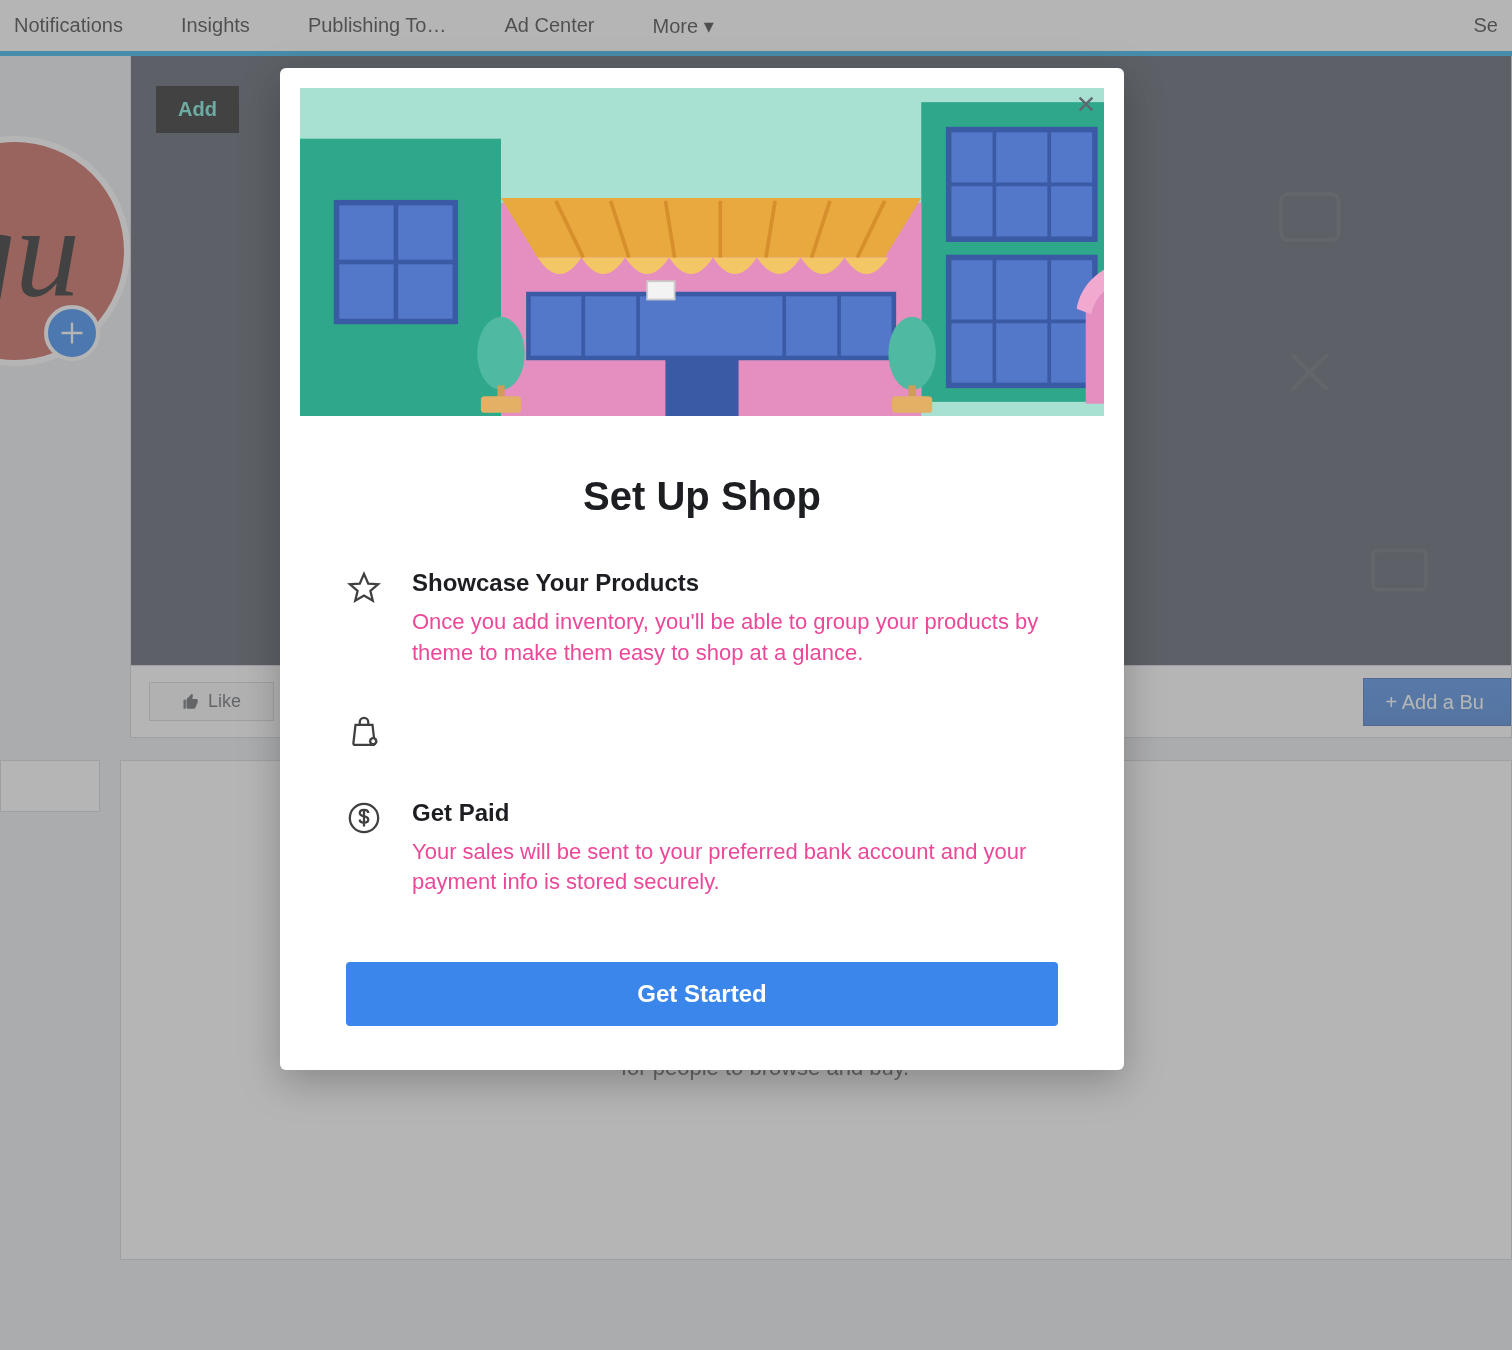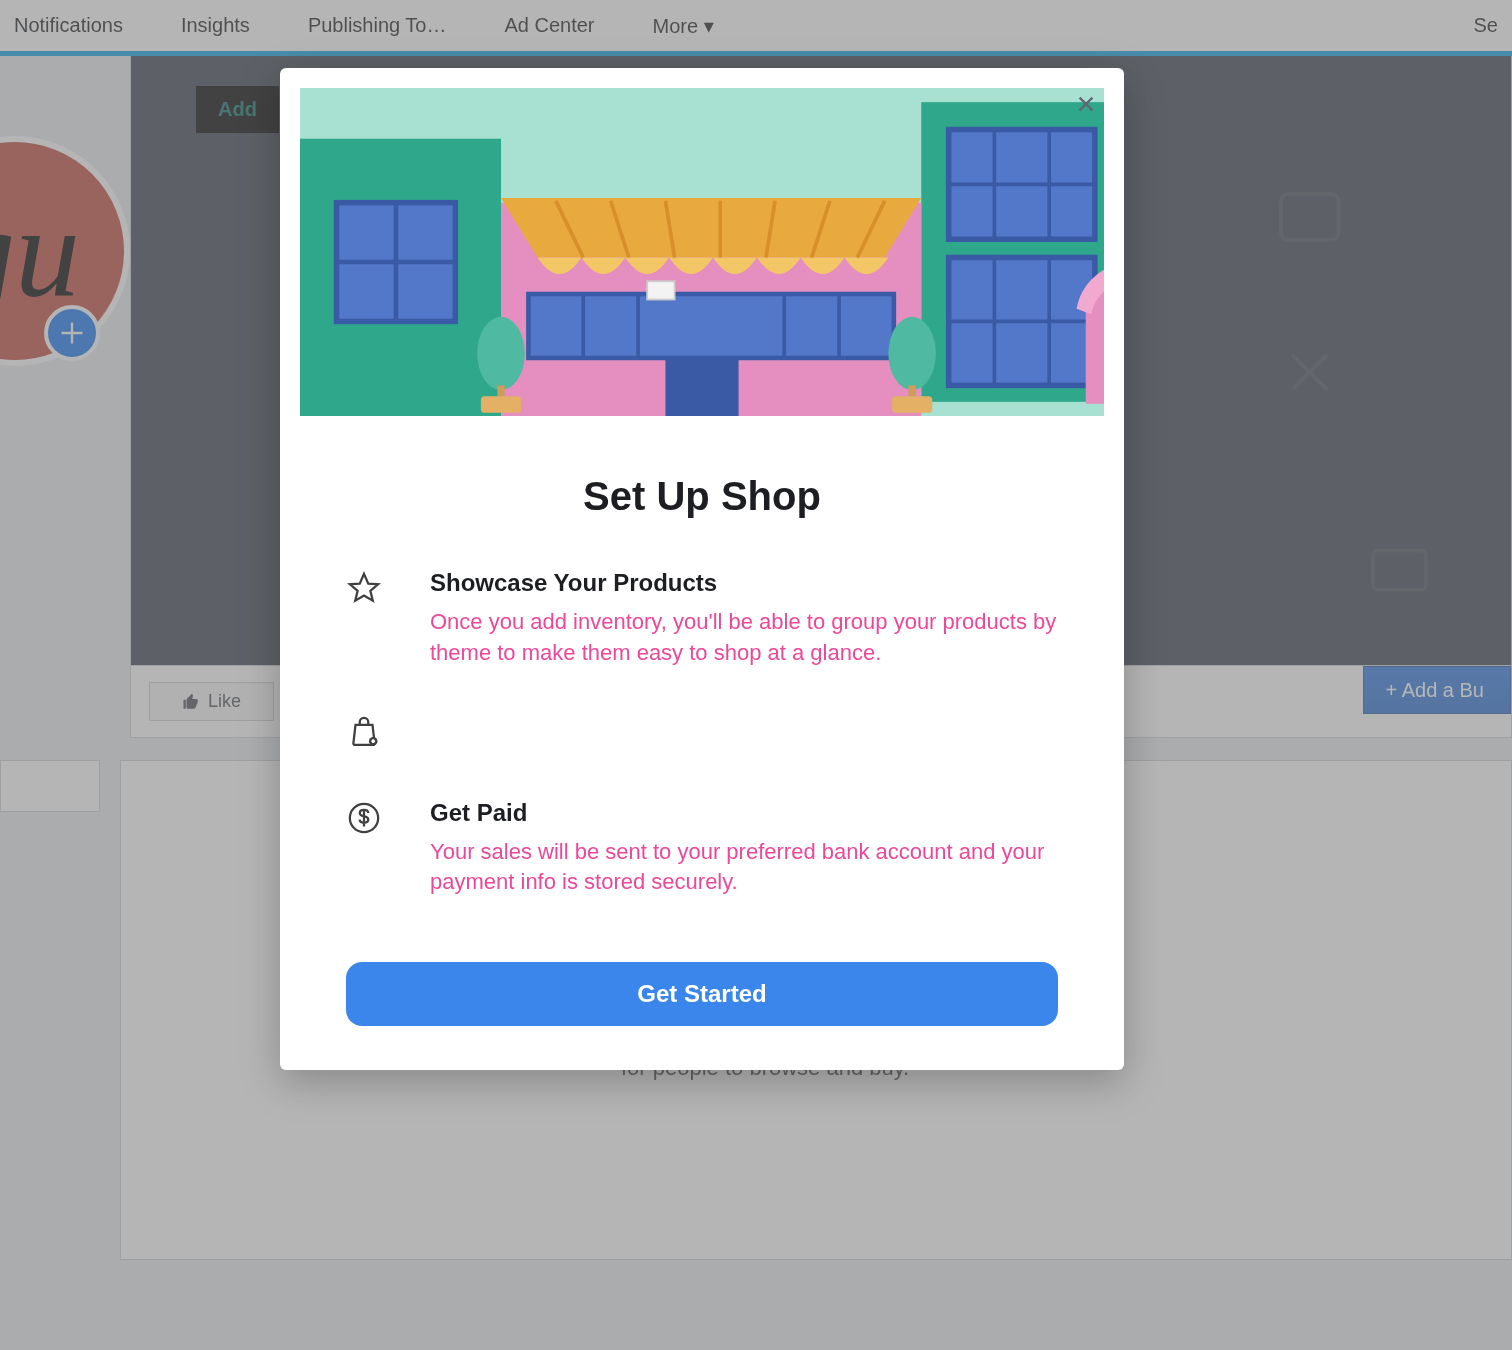--- a/index.html
+++ b/index.html
@@ -85,27 +85,26 @@
     border: 1px solid #ccd0d5;
     border-top: none;
     overflow: hidden;
   }
   .cover-pattern { position:absolute; inset:0; opacity:0.07; }
   .add-btn {
     position: absolute;
     top: 30px;
     left: 25px;
     background: #000;
-    color: #0f766e;
+    color: #5eead4;
     font-weight: 700;
     font-size: 20px;
     border: none;
     padding: 12px 22px;
     cursor: pointer;
-    margin-left: 40px;
   }
 
   
   .actionbar {
     background: #fff;
     border: 1px solid #ccd0d5;
     border-top: none;
     height: 72px;
     display: flex;
     align-items: center;
@@ -123,21 +122,21 @@
     display: inline-flex;
     align-items: center;
     gap: 8px;
     cursor: pointer;
   }
   .like-btn svg { width: 18px; height: 18px; fill: #4b4f56; }
 
   .addabutton {
     position: absolute;
     right: 0;
-    top: 0;
+    top: 12px;
     height: 48px;
     background: #2d72d2;
     background: linear-gradient(#317ce6,#2b6ed0);
     color: #fff;
     font-size: 20px;
     font-weight: 400;
     padding: 0 26px 0 22px;
     display: inline-flex;
     align-items: center;
     gap: 10px;
@@ -225,21 +224,21 @@
     margin-top: 58px;
     margin-bottom: 50px;
   }
 
   .features {
     padding: 0 66px;
   }
   .feature {
     display: flex;
     align-items: flex-start;
-    gap: 48px;
+    gap: 30px;
     margin-bottom: 44px;
   }
   .feature .icon {
     width: 36px;
     height: 40px;
     flex-shrink: 0;
     display:flex; align-items:flex-start; justify-content:center;
     margin-top: 2px;
   }
   .feature .icon svg { width: 34px; height: 34px; stroke: #404041; stroke-width: 1.6; fill: none; }
@@ -257,21 +256,21 @@
   }
 
   .cta {
     margin: 20px 66px 0 66px;
     height: 64px;
     background: #3a86ea;
     color: #fff;
     font-size: 24px;
     font-weight: 600;
     border: none;
-    border-radius: 16px;
+    border-radius: 4px;
     width: calc(100% - 132px);
     cursor: pointer;
   }
 </style>
 </head>
 <body>
 
 <div class="topnav">
   <span class="nav-item">Notifications</span>
   <span class="nav-item">Insights</span>

